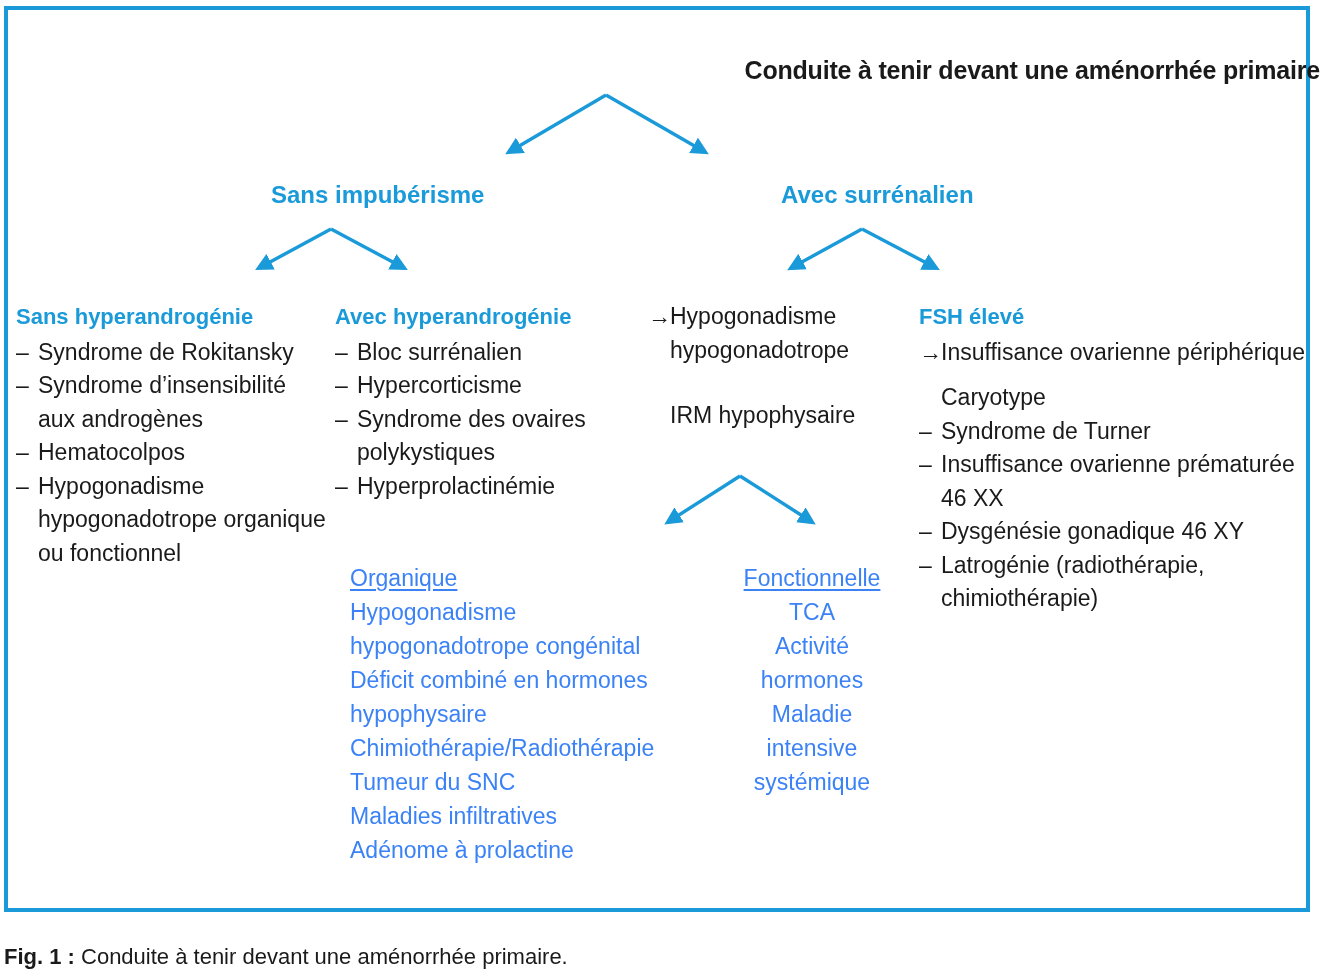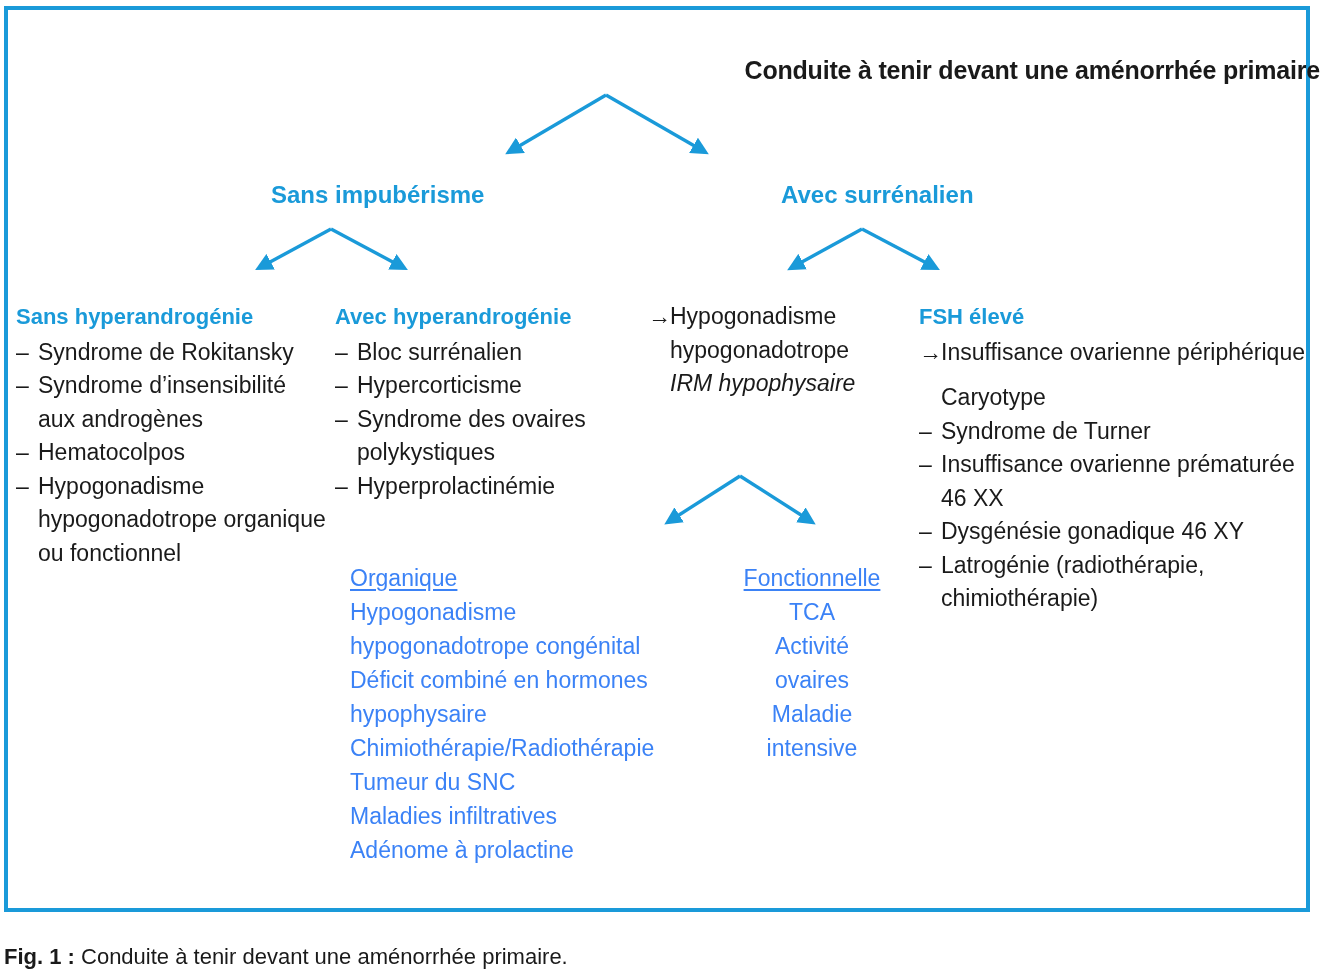--- a/index.html
+++ b/index.html
@@ -95,23 +95,23 @@
   }
   .column li .marker {
     position: absolute;
     left: 0;
     top: 0;
   }
   .column li .item-text {
     display: block;
   }
   .italic-note {
-    font-style: italic;
     padding-left: 22px;
     display: block;
+    margin-top: 32px;
   }
   .plain-line {
     padding-left: 22px;
     display: block;
     margin-top: 12px;
   }
 
   #col-sans-hyper { left: 16px;  top: 300px; width: 310px; }
   #col-avec-hyper { left: 335px; top: 300px; width: 310px; }
   #col-fsh-basse  { left: 648px; top: 300px; width: 268px; }
@@ -279,22 +279,23 @@
     <span class="sub-line">Chimiothérapie/Radiothérapie</span>
     <span class="sub-line">Tumeur du SNC</span>
     <span class="sub-line">Maladies infiltratives</span>
     <span class="sub-line">Adénome à prolactine</span>
   </div>
 
   <div id="sub-fonctionnelle" class="subblock">
     <span class="sub-heading">Fonctionnelle</span>
     <span class="sub-line">TCA</span>
     <span class="sub-line">Activité</span>
-    <span class="sub-line">ovaires</span>
+    <span class="sub-line">hormones</span>
     <span class="sub-line">Maladie</span>
     <span class="sub-line">intensive</span>
+    <span class="sub-line">systémique</span>
   </div>
 
   <div class="caption">
     <span class="caption-label">Fig. 1 :</span><span> Conduite à tenir devant une aménorrhée primaire.</span>
   </div>
 
 </div>
 
 </body></html>

